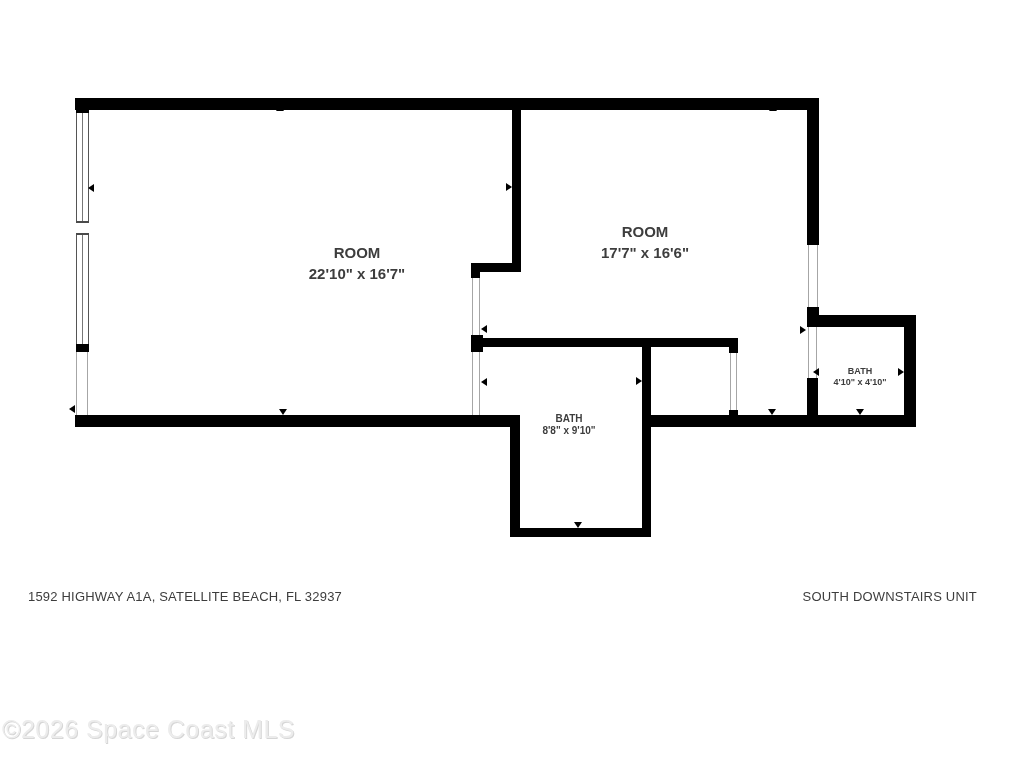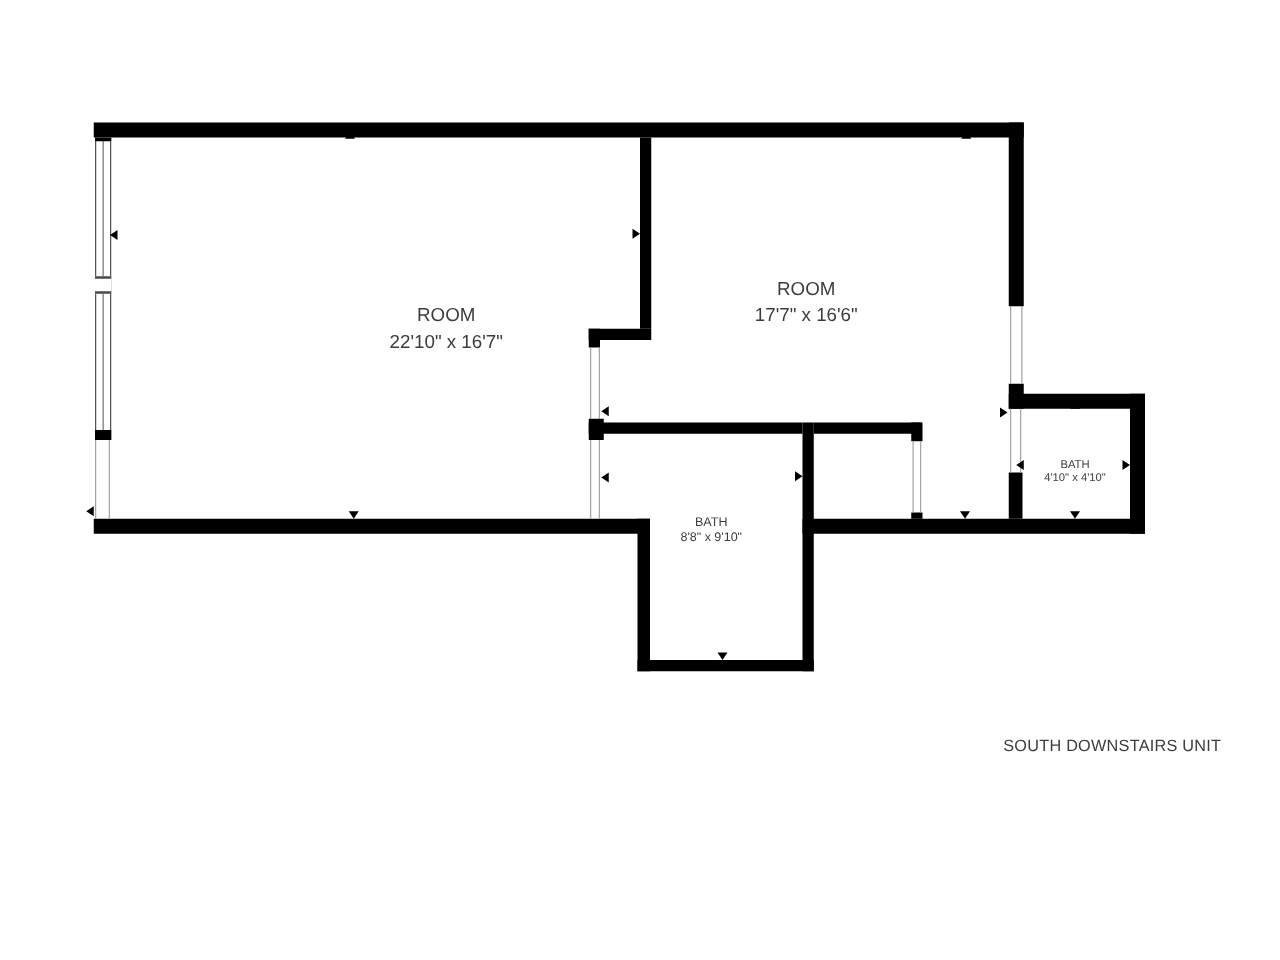--- a/index.html
+++ b/index.html
@@ -9,21 +9,21 @@
     position:relative;overflow:hidden;
   }
   .plan{position:absolute;left:0;top:0;width:1024px;height:768px;}
   .wall{position:absolute;background:#000;}
   .jamb{position:absolute;background:#a6a6a6;width:1px;}
   .arrow{position:absolute;width:0;height:0;}
   .arrow.up{border-left:4px solid transparent;border-right:4px solid transparent;border-bottom:6px solid #000;}
   .arrow.down{border-left:4px solid transparent;border-right:4px solid transparent;border-top:6px solid #000;}
   .arrow.left{border-top:4px solid transparent;border-bottom:4px solid transparent;border-right:6px solid #000;}
   .arrow.right{border-top:4px solid transparent;border-bottom:4px solid transparent;border-left:6px solid #000;}
-  .room-label{position:absolute;transform:translateX(-50%);text-align:center;color:#3d3d3d;white-space:nowrap;}
+  .room-label{position:absolute;transform:translateX(-50%);text-align:center;color:#3d3d3d;white-space:nowrap;font-weight:bold;}
   .room-label.big{font-size:15px;line-height:21px;}
   .room-label.small{font-size:10px;line-height:12px;}
   .room-label.tiny{font-size:9px;line-height:11px;}
   .caption{position:absolute;font-size:13px;color:#3d3d3d;white-space:nowrap;letter-spacing:.2px;}
   .watermark{
     position:absolute;left:2px;top:715px;font-size:25px;letter-spacing:.5px;
     color:#ececec;text-shadow:1px 1px 0 #d6d6d6;white-space:nowrap;
   }
   .window{position:absolute;left:76px;top:110px;width:13px;height:242px;
     box-sizing:border-box;border:1px solid #555;background:#fff;}
@@ -110,15 +110,17 @@
   </div>
   <div class="room-label small" style="left:569px;top:413px;">
     <div>BATH</div>
     <div>8'8" x 9'10"</div>
   </div>
   <div class="room-label tiny" style="left:860px;top:366px;">
     <div>BATH</div>
     <div>4'10" x 4'10"</div>
   </div>
 
+  <div class="caption" style="left:28px;top:589px;">1592 HIGHWAY A1A, SATELLITE BEACH, FL 32937</div>
   <div class="caption" style="right:47px;top:589px;">SOUTH DOWNSTAIRS UNIT</div>
+  <div class="watermark">©2026 Space Coast MLS</div>
 
 </div>
 
 </body></html>

